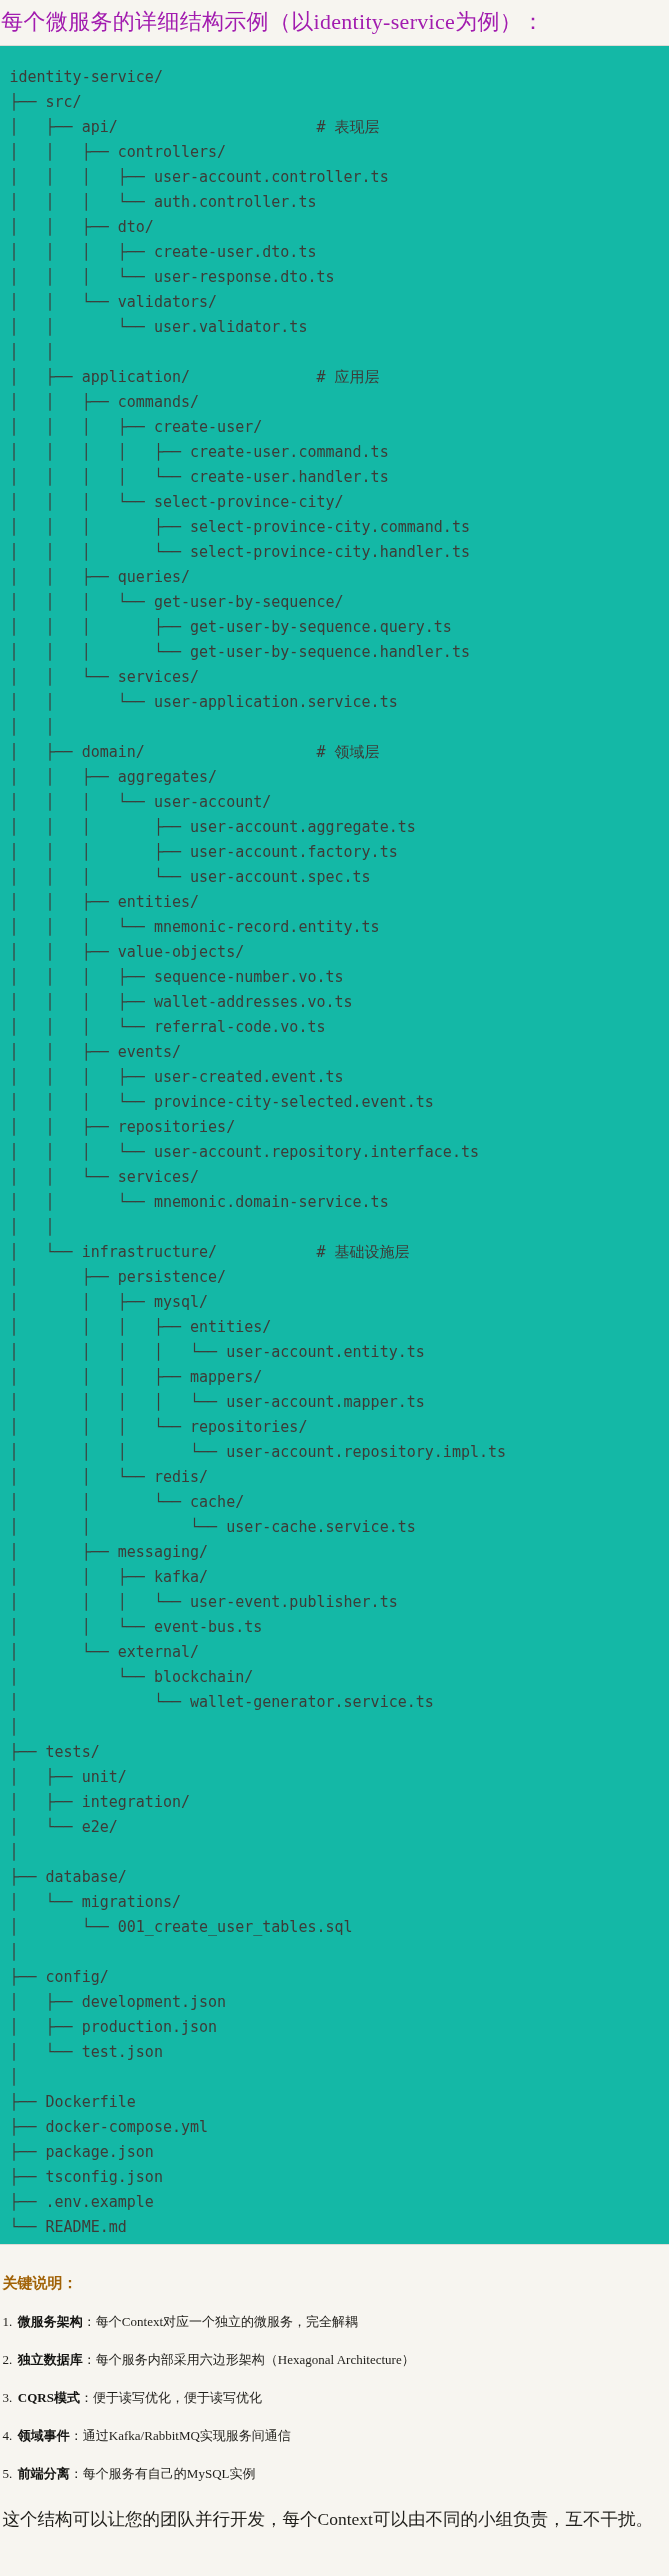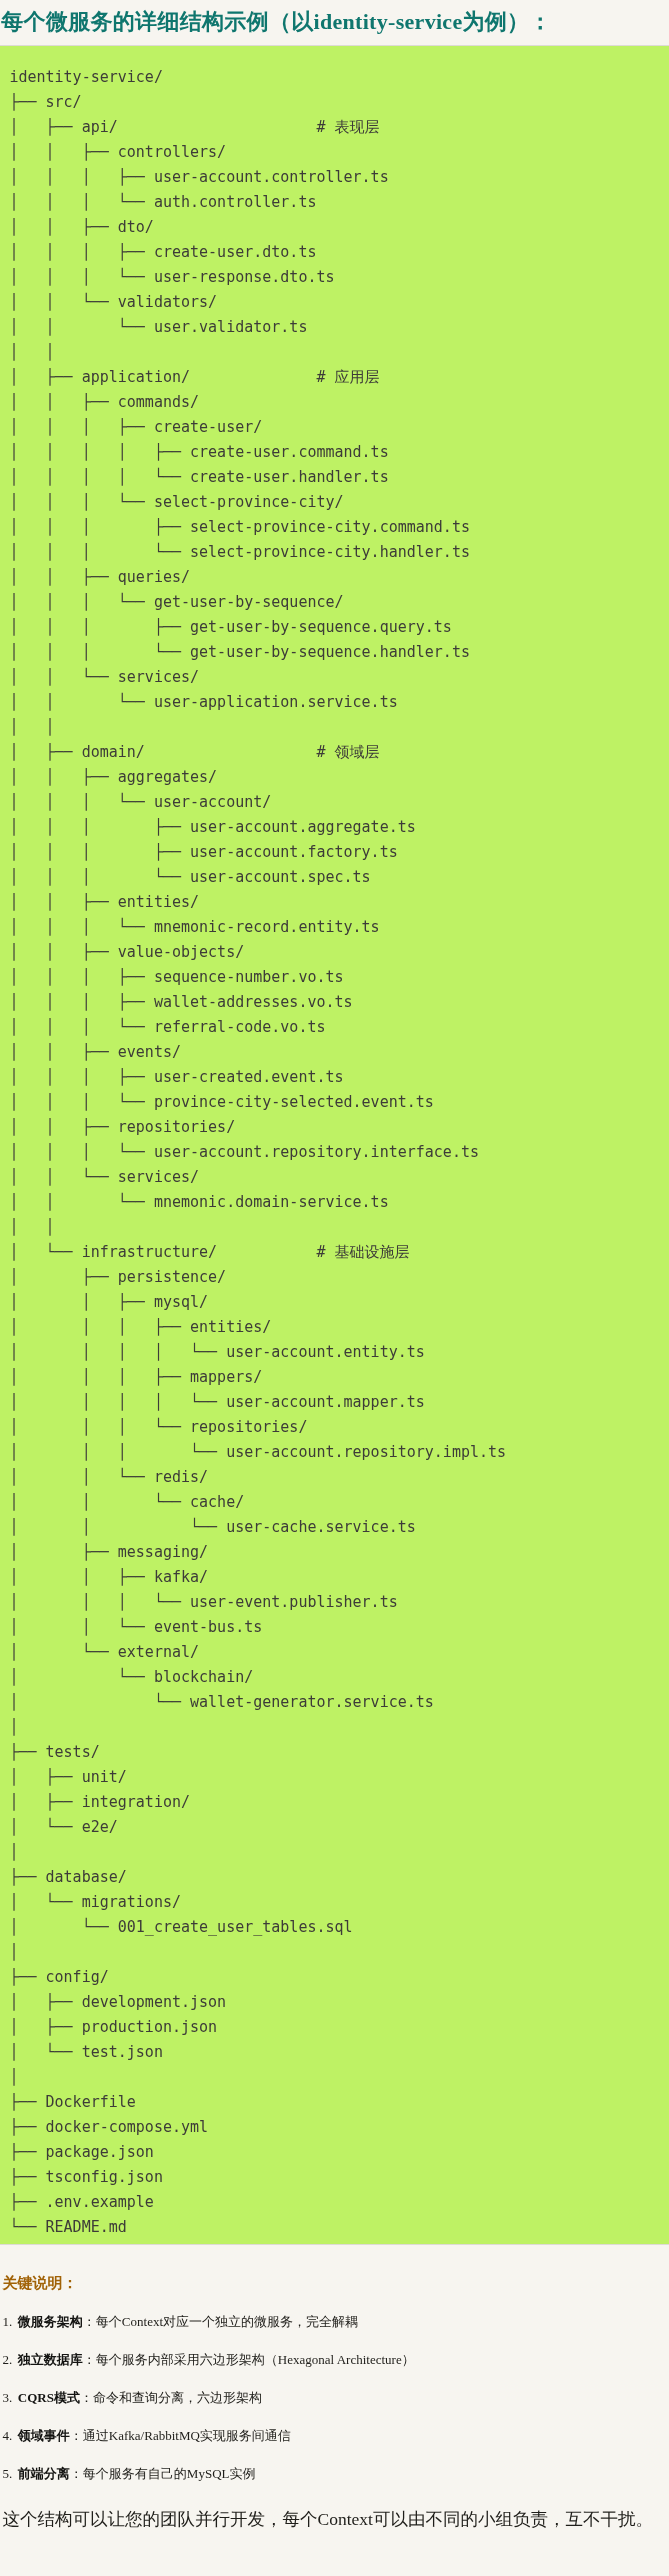--- a/index.html
+++ b/index.html
@@ -8,22 +8,22 @@
     height: 2576px;
     background: #F7F5F0;
     color: #1C1B18;
     font-family: "Liberation Serif", "DejaVu Serif", serif;
     overflow: hidden;
   }
   .page-title {
     margin: 7.5px 0 10px 1.3px;
     font-size: 22px;
     line-height: 27.5px;
-    font-weight: 700;
-    color: #0f766e;
+    font-weight: 400;
+    color: #a21caf;
     letter-spacing: 0.3px;
   }
   .code-section {
     background: #FCFCFA;
     border-top: 0.6px solid #DEDBD5;
     border-bottom: 0.6px solid #DEDBD5;
     padding: 19px 0 4.4px 0;
   }
   .tree-pre {
     margin: 0;
@@ -62,21 +62,21 @@
     font-size: 17.5px;
     line-height: 22.5px;
     color: #1F1E1A;
   }
 </style>
 </head>
 <body style="background: rgb(247, 245, 240);">
 
 <h1 class="page-title">每个微服务的详细结构示例（以identity-service为例）：</h1>
 
-<section class="code-section" style="background: #bef264; border-top-color: rgb(222, 219, 213); border-bottom-color: rgb(222, 219, 213);">
+<section class="code-section" style="background: #14b8a6; border-top-color: rgb(222, 219, 213); border-bottom-color: rgb(222, 219, 213);">
   <pre class="tree-pre" style="color: rgb(61, 60, 56);">identity-service/
 ├── src/
 │   ├── api/                      # 表现层
 │   │   ├── controllers/
 │   │   │   ├── user-account.controller.ts
 │   │   │   └── auth.controller.ts
 │   │   ├── dto/
 │   │   │   ├── create-user.dto.ts
 │   │   │   └── user-response.dto.ts
 │   │   └── validators/
@@ -157,19 +157,19 @@
 ├── tsconfig.json
 ├── .env.example
 └── README.md</pre>
 </section>
 
 <div class="notes">
   <h2 class="notes-heading">关键说明：</h2>
   <ol class="notes-list">
       <li class="note-item"><span class="note-num">1.</span><strong class="note-label">微服务架构</strong><span>：每个Context对应一个独立的微服务，完全解耦</span></li>
       <li class="note-item"><span class="note-num">2.</span><strong class="note-label">独立数据库</strong><span>：每个服务内部采用六边形架构（Hexagonal Architecture）</span></li>
-      <li class="note-item"><span class="note-num">3.</span><strong class="note-label">CQRS模式</strong><span>：命令和查询分离，六边形架构</span></li>
+      <li class="note-item"><span class="note-num">3.</span><strong class="note-label">CQRS模式</strong><span>：便于读写优化，便于读写优化</span></li>
       <li class="note-item"><span class="note-num">4.</span><strong class="note-label">领域事件</strong><span>：通过Kafka/RabbitMQ实现服务间通信</span></li>
       <li class="note-item"><span class="note-num">5.</span><strong class="note-label">前端分离</strong><span>：每个服务有自己的MySQL实例</span></li>
     </ol>
   <p class="notes-footer">这个结构可以让您的团队并行开发，每个Context可以由不同的小组负责，互不干扰。</p>
 </div>
 
 
 </body></html>

